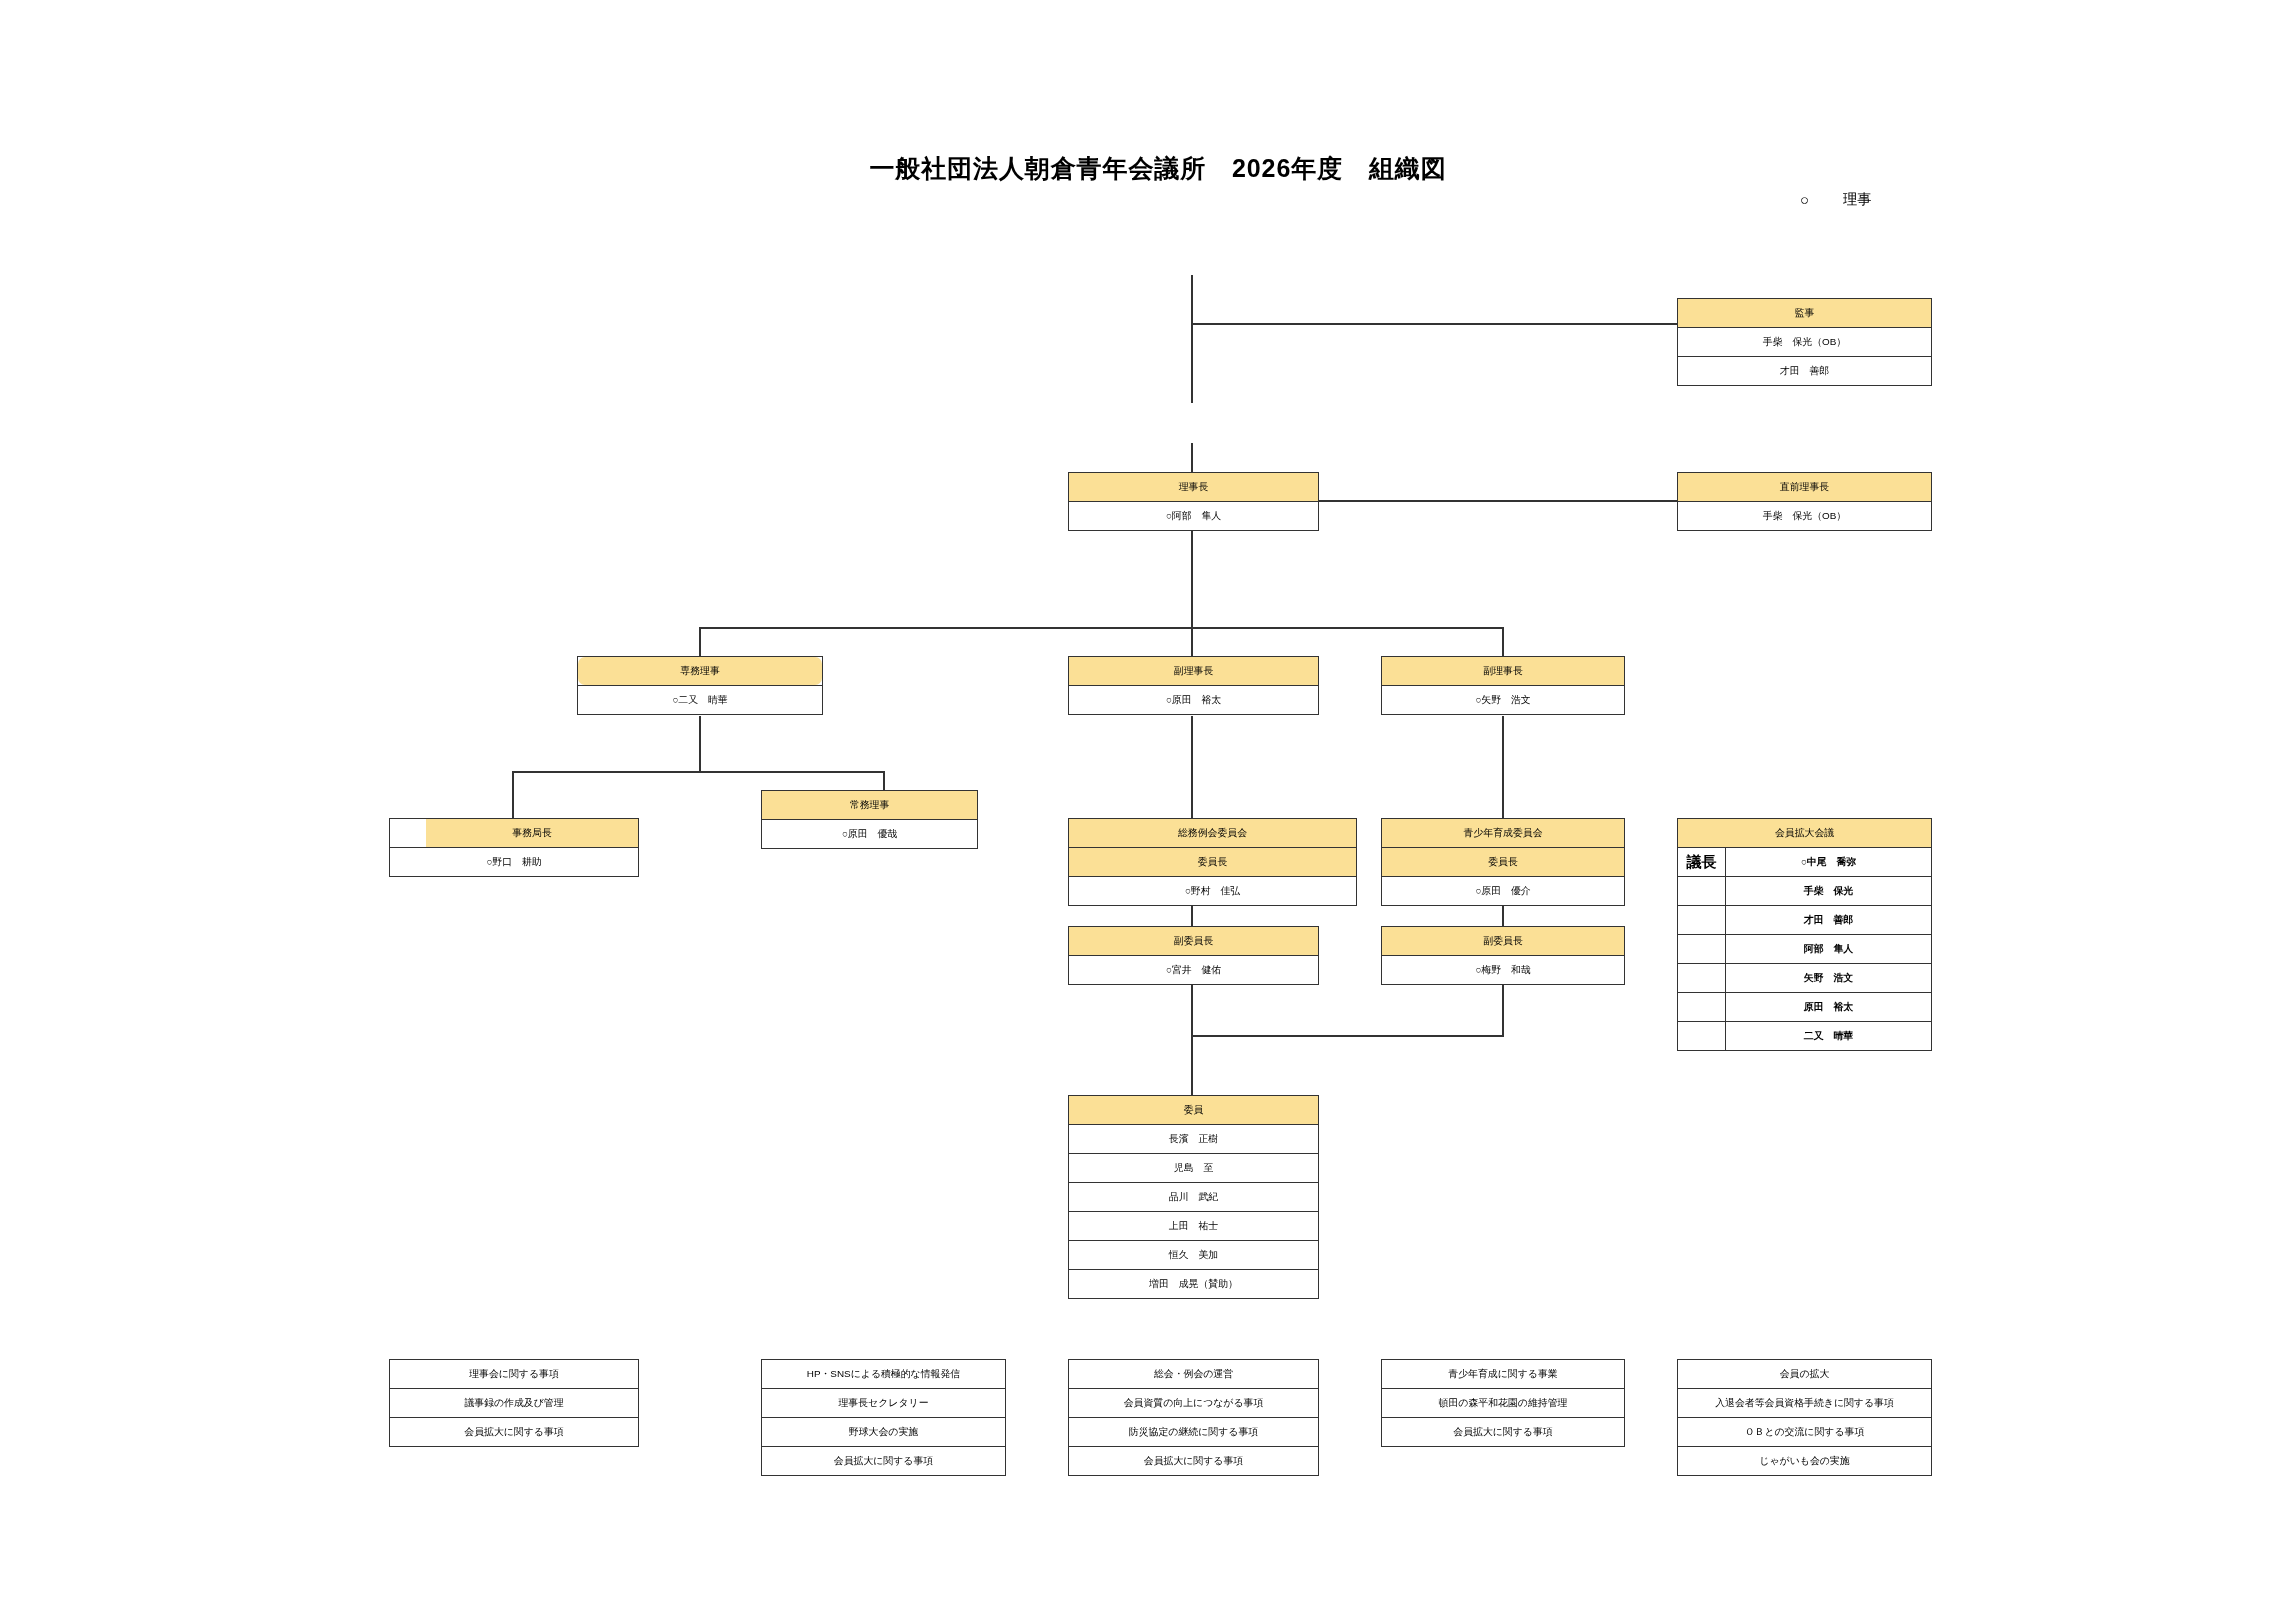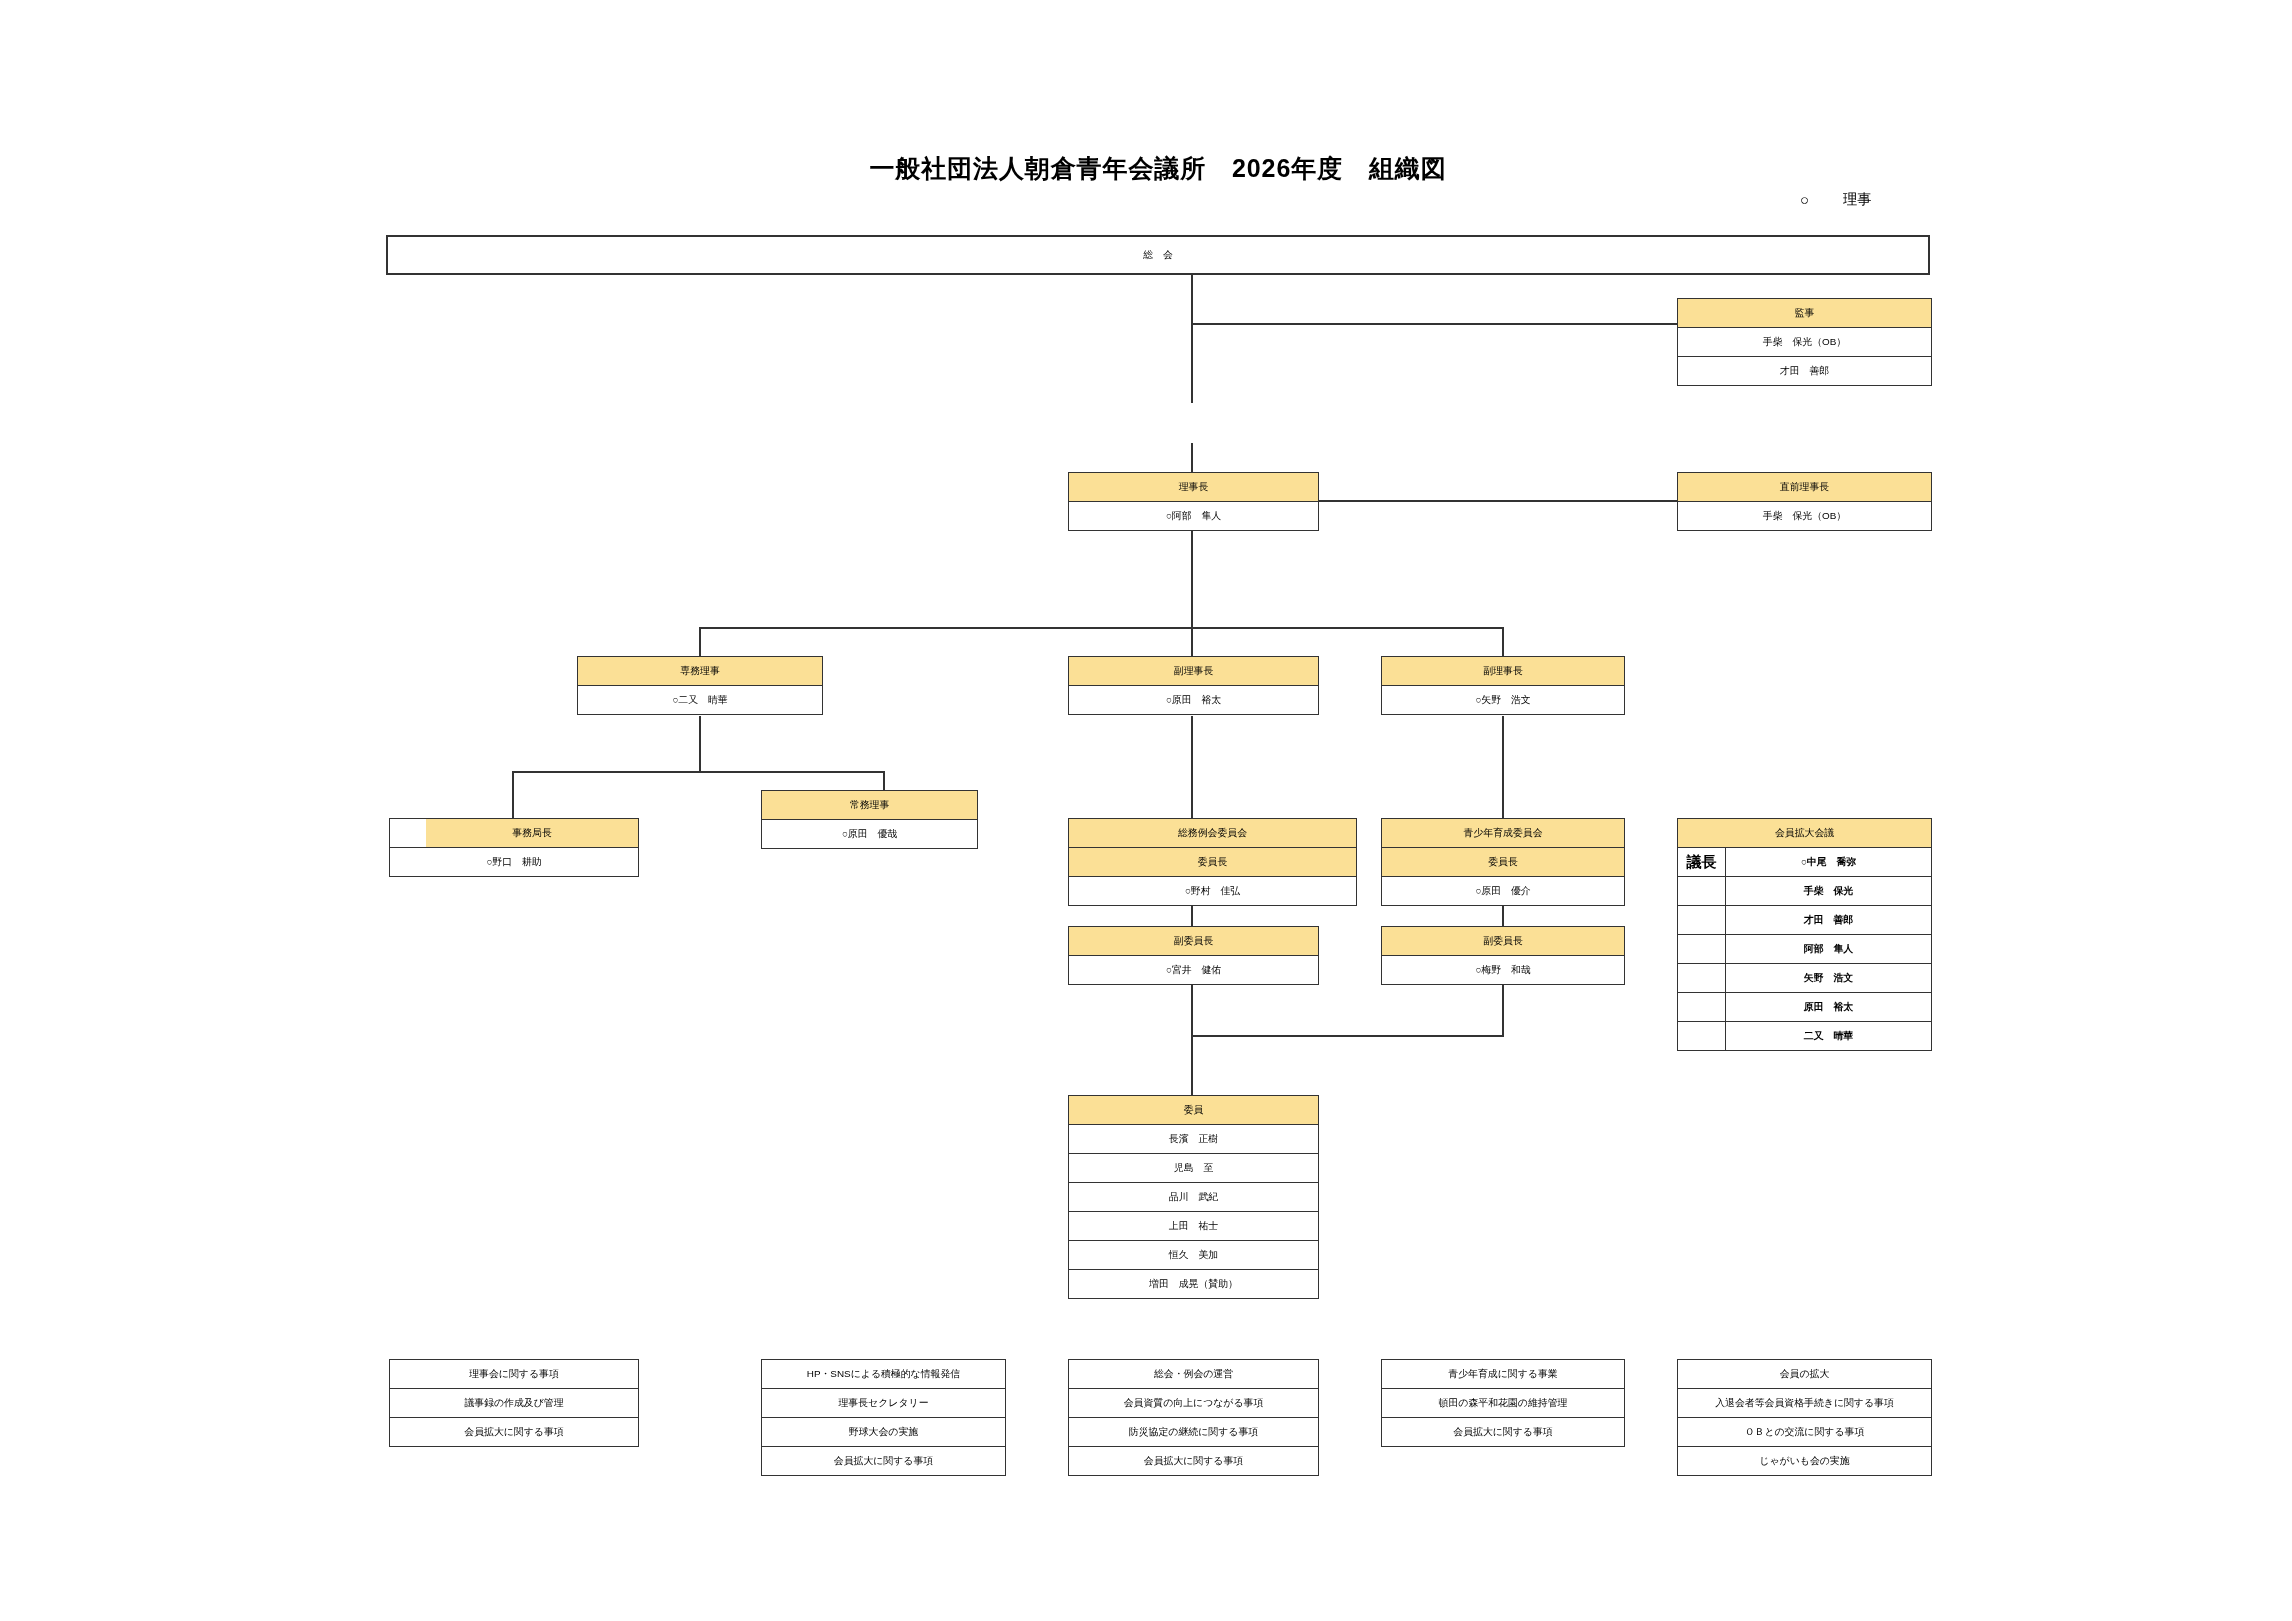--- a/index.html
+++ b/index.html
@@ -69,44 +69,41 @@
   <div class="v" style="left:512px;top:771px;height:47px"></div>
   <div class="v" style="left:883px;top:771px;height:47px"></div>
   <div class="v" style="left:1191px;top:716px;height:102px"></div>
   <div class="v" style="left:1502px;top:716px;height:102px"></div>
   <div class="v" style="left:1191px;top:906px;height:21.5px"></div>
   <div class="v" style="left:1502px;top:906px;height:21.5px"></div>
   <div class="v" style="left:1191px;top:985px;height:110px"></div>
   <div class="v" style="left:1502px;top:985px;height:52px"></div>
   <div class="h" style="left:1191px;top:1035px;width:313px"></div>
 
-  <div class="box wide" style="left:386px;top:235px;width:1544px;height:40px">
-    <div class="cell tall" style="font-size: 9.9px;">総　会</div>
-  </div>
 
   <div class="box" style="left:1677px;top:298px;width:255px">
     <div class="cell hdr" style="font-size: 9.9px;">監事</div>
 
   <div class="cell" style="font-size: 9.9px;">手柴　保光（OB）</div>
       <div class="cell" style="font-size: 9.9px;">才田　善郎</div>
     </div>
 
 
   <div class="box" style="left:1068px;top:472px;width:251px">
     <div class="cell hdr" style="font-size: 9.9px;">理事長</div>
     <div class="cell" style="font-size: 9.9px;">○阿部　隼人</div>
   </div>
 
   <div class="box" style="left:1677px;top:472px;width:255px">
     <div class="cell hdr" style="font-size: 9.9px;">直前理事長</div>
     <div class="cell" style="font-size: 9.9px;">手柴　保光（OB）</div>
   </div>
 
   <div class="box" style="left:577px;top:656px;width:246px">
-    <div class="cell hdr" style="font-size: 9.9px;">専務理事</div>
+    <div class="cell hdr" style="font-size: 9.9px; border-radius: 7px;">専務理事</div>
     <div class="cell" style="font-size: 9.9px;">○二又　晴華</div>
   </div>
 
   <div class="box" style="left:1068px;top:656px;width:251px">
     <div class="cell hdr" style="font-size: 9.9px;">副理事長</div>
     <div class="cell" style="font-size: 9.9px;">○原田　裕太</div>
   </div>
 
   <div class="box" style="left:1381px;top:656px;width:244px">
     <div class="cell hdr" style="font-size: 9.9px;">副理事長</div>

